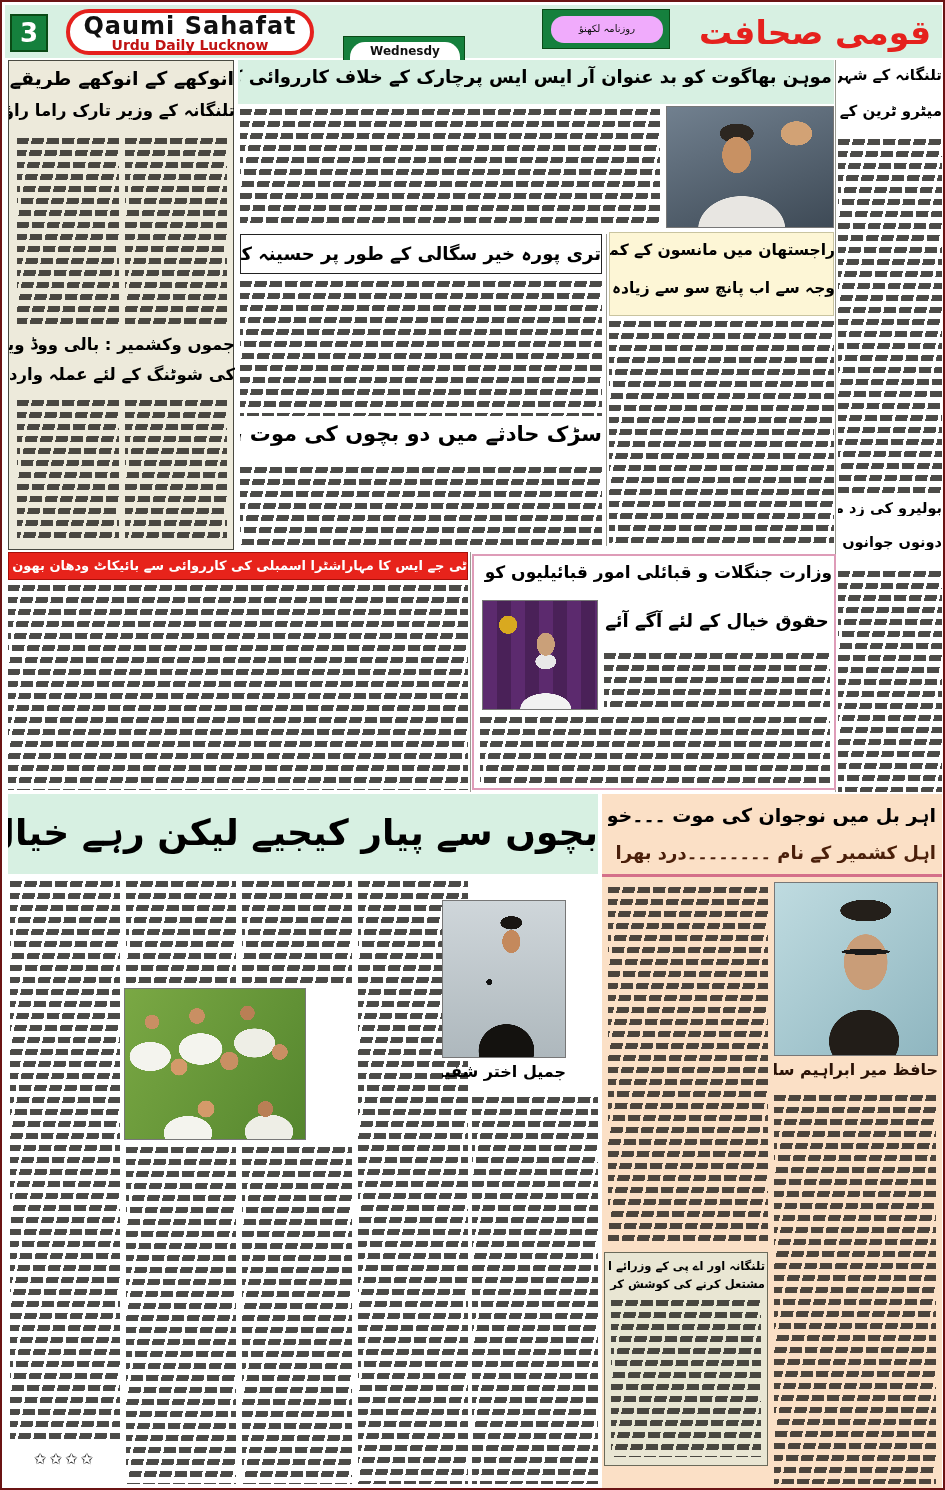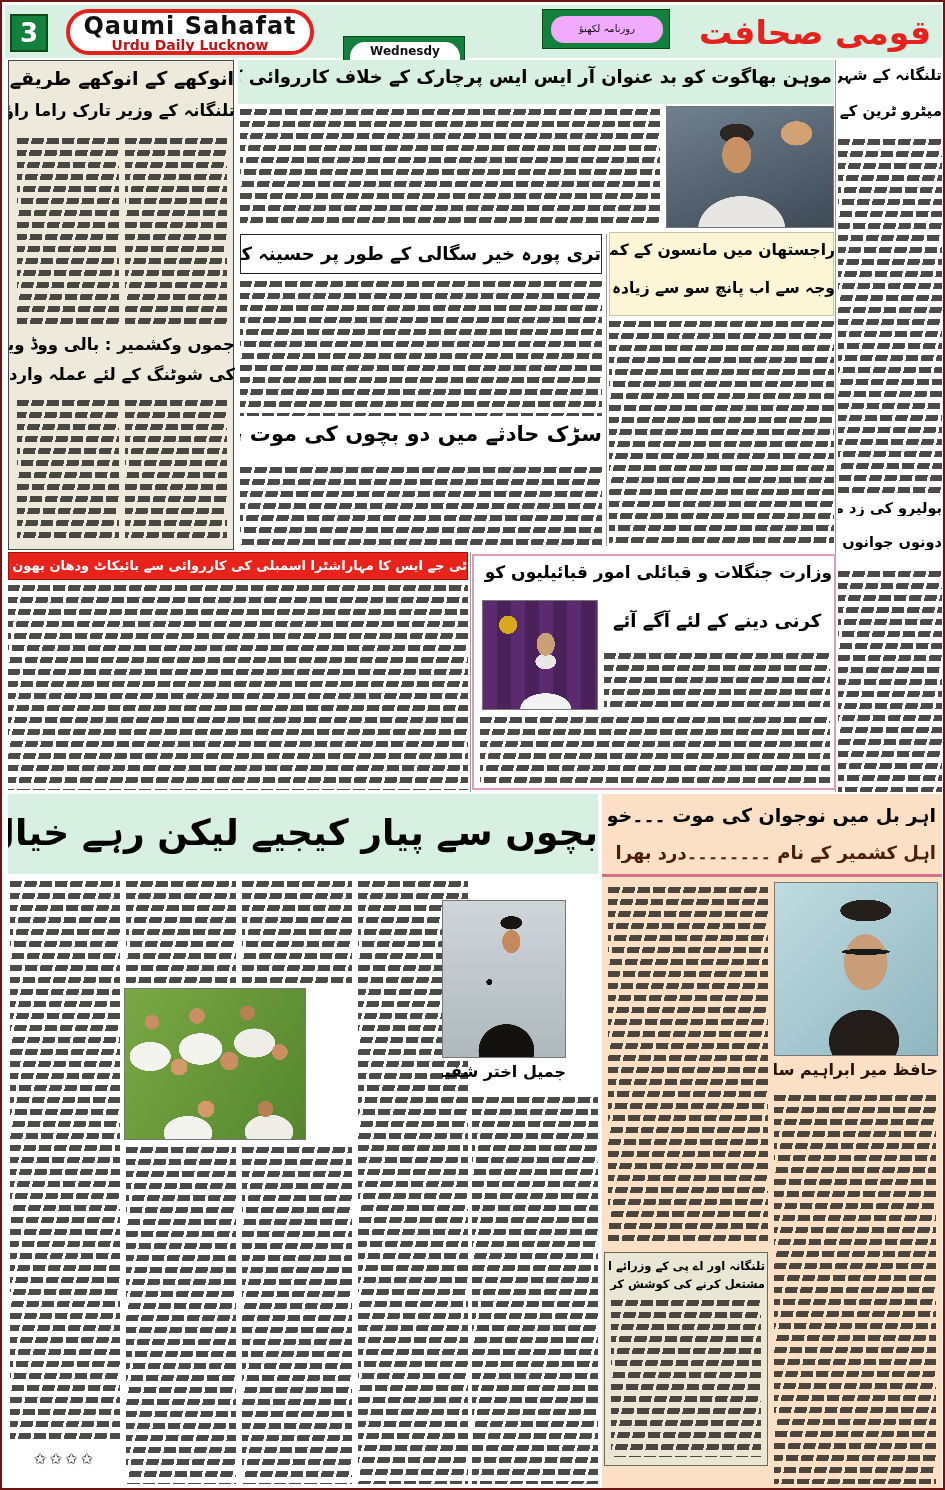--- a/index.html
+++ b/index.html
@@ -143,21 +143,21 @@
 
   <div class="abs" style="left:6px;top:550px;width:460px;height:28px;background:#e7231b;border:1px solid #a80f0a;">
     <div class="c ur b nw" style="font-size:13px;line-height:26px;color:#fff;">ٹی جے ایس کا مہاراشٹرا اسمبلی کی کارروائی سے بائیکاٹ ودھان بھون میں متوازی اسمبلی کی تشکیل</div>
   </div>
   <div class="abs greek" style="left:6px;top:582px;width:460px;height:206px;"></div>
   <div class="abs vline" style="left:468px;top:550px;height:240px;"></div>
 
   <div class="abs" style="left:470px;top:552px;width:364px;height:236px;background:#fff;border:2px solid #de9cb8;">
     <div class="abs c ur b nw" style="left:4px;top:6px;width:354px;font-size:17px;">وزارت جنگلات و قبائلی امور قبائیلیوں کو جنگل کے</div>
     <div class="abs photo photo-forest" style="left:8px;top:44px;width:116px;height:110px;"></div>
-    <div class="abs c ur b nw" style="left:130px;top:54px;width:226px;font-size:18px;">کرنی دینے کے لئے آگے آئے</div>
+    <div class="abs c ur b nw" style="left:130px;top:54px;width:226px;font-size:18px;">حقوق خیال کے لئے آگے آئے</div>
     <div class="abs greek" style="left:130px;top:96px;width:226px;height:56px;"></div>
     <div class="abs greek" style="left:6px;top:160px;width:350px;height:70px;"></div>
   </div>
 
   <div class="abs mint" style="left:6px;top:792px;width:590px;height:80px;">
     <div class="c ur b nw" style="font-size:36px;line-height:78px;">بچوں سے پیار کیجیے لیکن رہے خیال</div>
   </div>
   <div class="abs greek" style="left:8px;top:878px;width:110px;height:564px;"></div>
   <div class="abs greek" style="left:124px;top:878px;width:110px;height:104px;"></div>
   <div class="abs greek" style="left:240px;top:878px;width:110px;height:104px;"></div>

